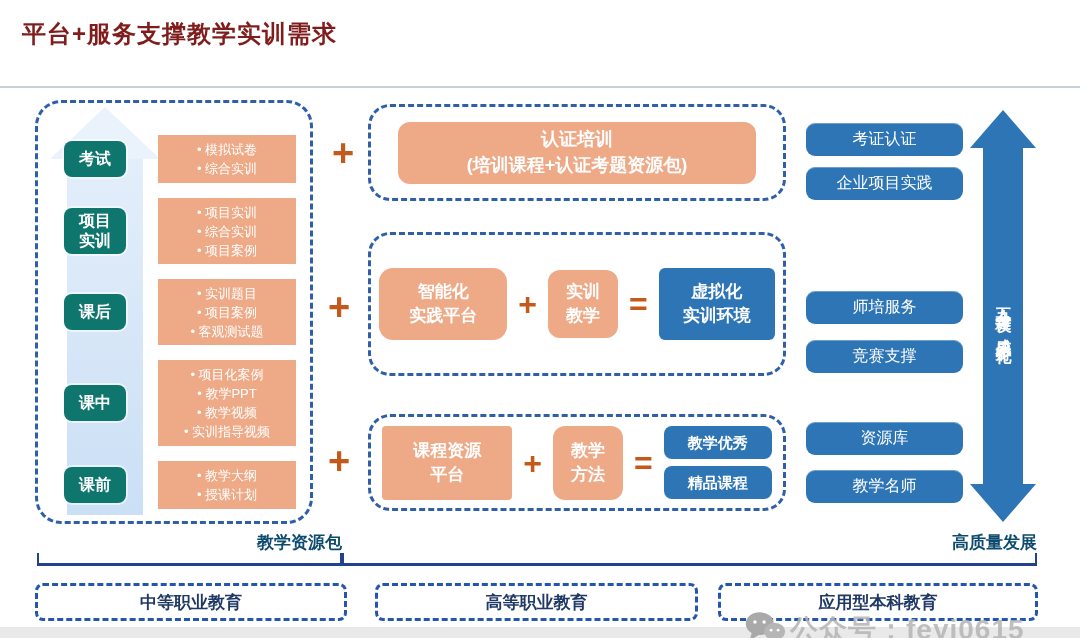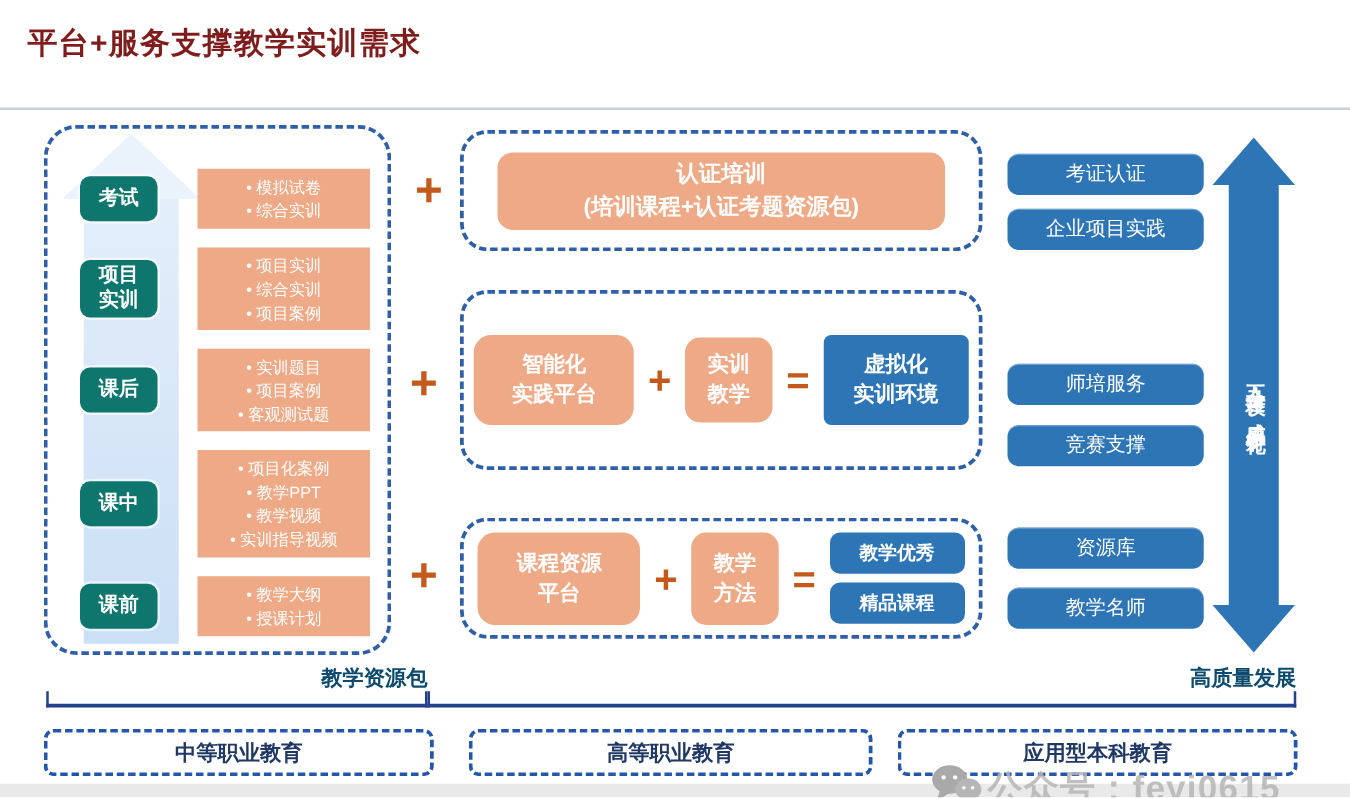--- a/index.html
+++ b/index.html
@@ -41,21 +41,21 @@
   #flow-3{top:414px;height:97px;}
   .salmon{background:#eea987;color:#fff;font-weight:bold;text-align:center;white-space:pre-line;
           display:flex;align-items:center;justify-content:center;line-height:1.4;}
   .blue-box{background:#2e75b6;color:#fff;font-weight:bold;text-align:center;white-space:pre-line;
             display:flex;align-items:center;justify-content:center;line-height:1.4;}
   .wide-salmon{width:358px;height:62px;font-size:18px;border-radius:12px;}
   .inner-op{font-size:32px;font-weight:bold;color:#c35a1b;margin:0 11px;line-height:1;}
   .f2a{width:128px;height:72px;font-size:17px;border-radius:14px;}
   .f2b{width:70px;height:68px;font-size:17px;border-radius:12px;}
   .f2r{width:116px;height:72px;font-size:17px;border-radius:6px;}
-  .f3a{width:130px;height:74px;font-size:17px;border-radius:14px;}
+  .f3a{width:130px;height:74px;font-size:17px;border-radius:4px;}
   .f3b{width:70px;height:74px;font-size:17px;border-radius:12px;}
   .f3-results{display:flex;flex-direction:column;gap:7px;}
   .f3r{width:108px;height:33px;font-size:15px;border-radius:8px;}
 
   
   .svc{position:absolute;left:806px;width:157px;height:33px;background:#2e75b6;border-radius:9px;
        color:#fff;font-weight:normal;font-size:16px;display:flex;align-items:center;justify-content:center;
        box-shadow:inset 0 1px 0 rgba(255,255,255,.3);}
   #svc-0{top:123px;} #svc-1{top:167px;} #svc-2{top:245px;} #svc-3{top:291px;}
   #svc-4{top:340px;} #svc-5{top:422px;} #svc-6{top:470px;}

